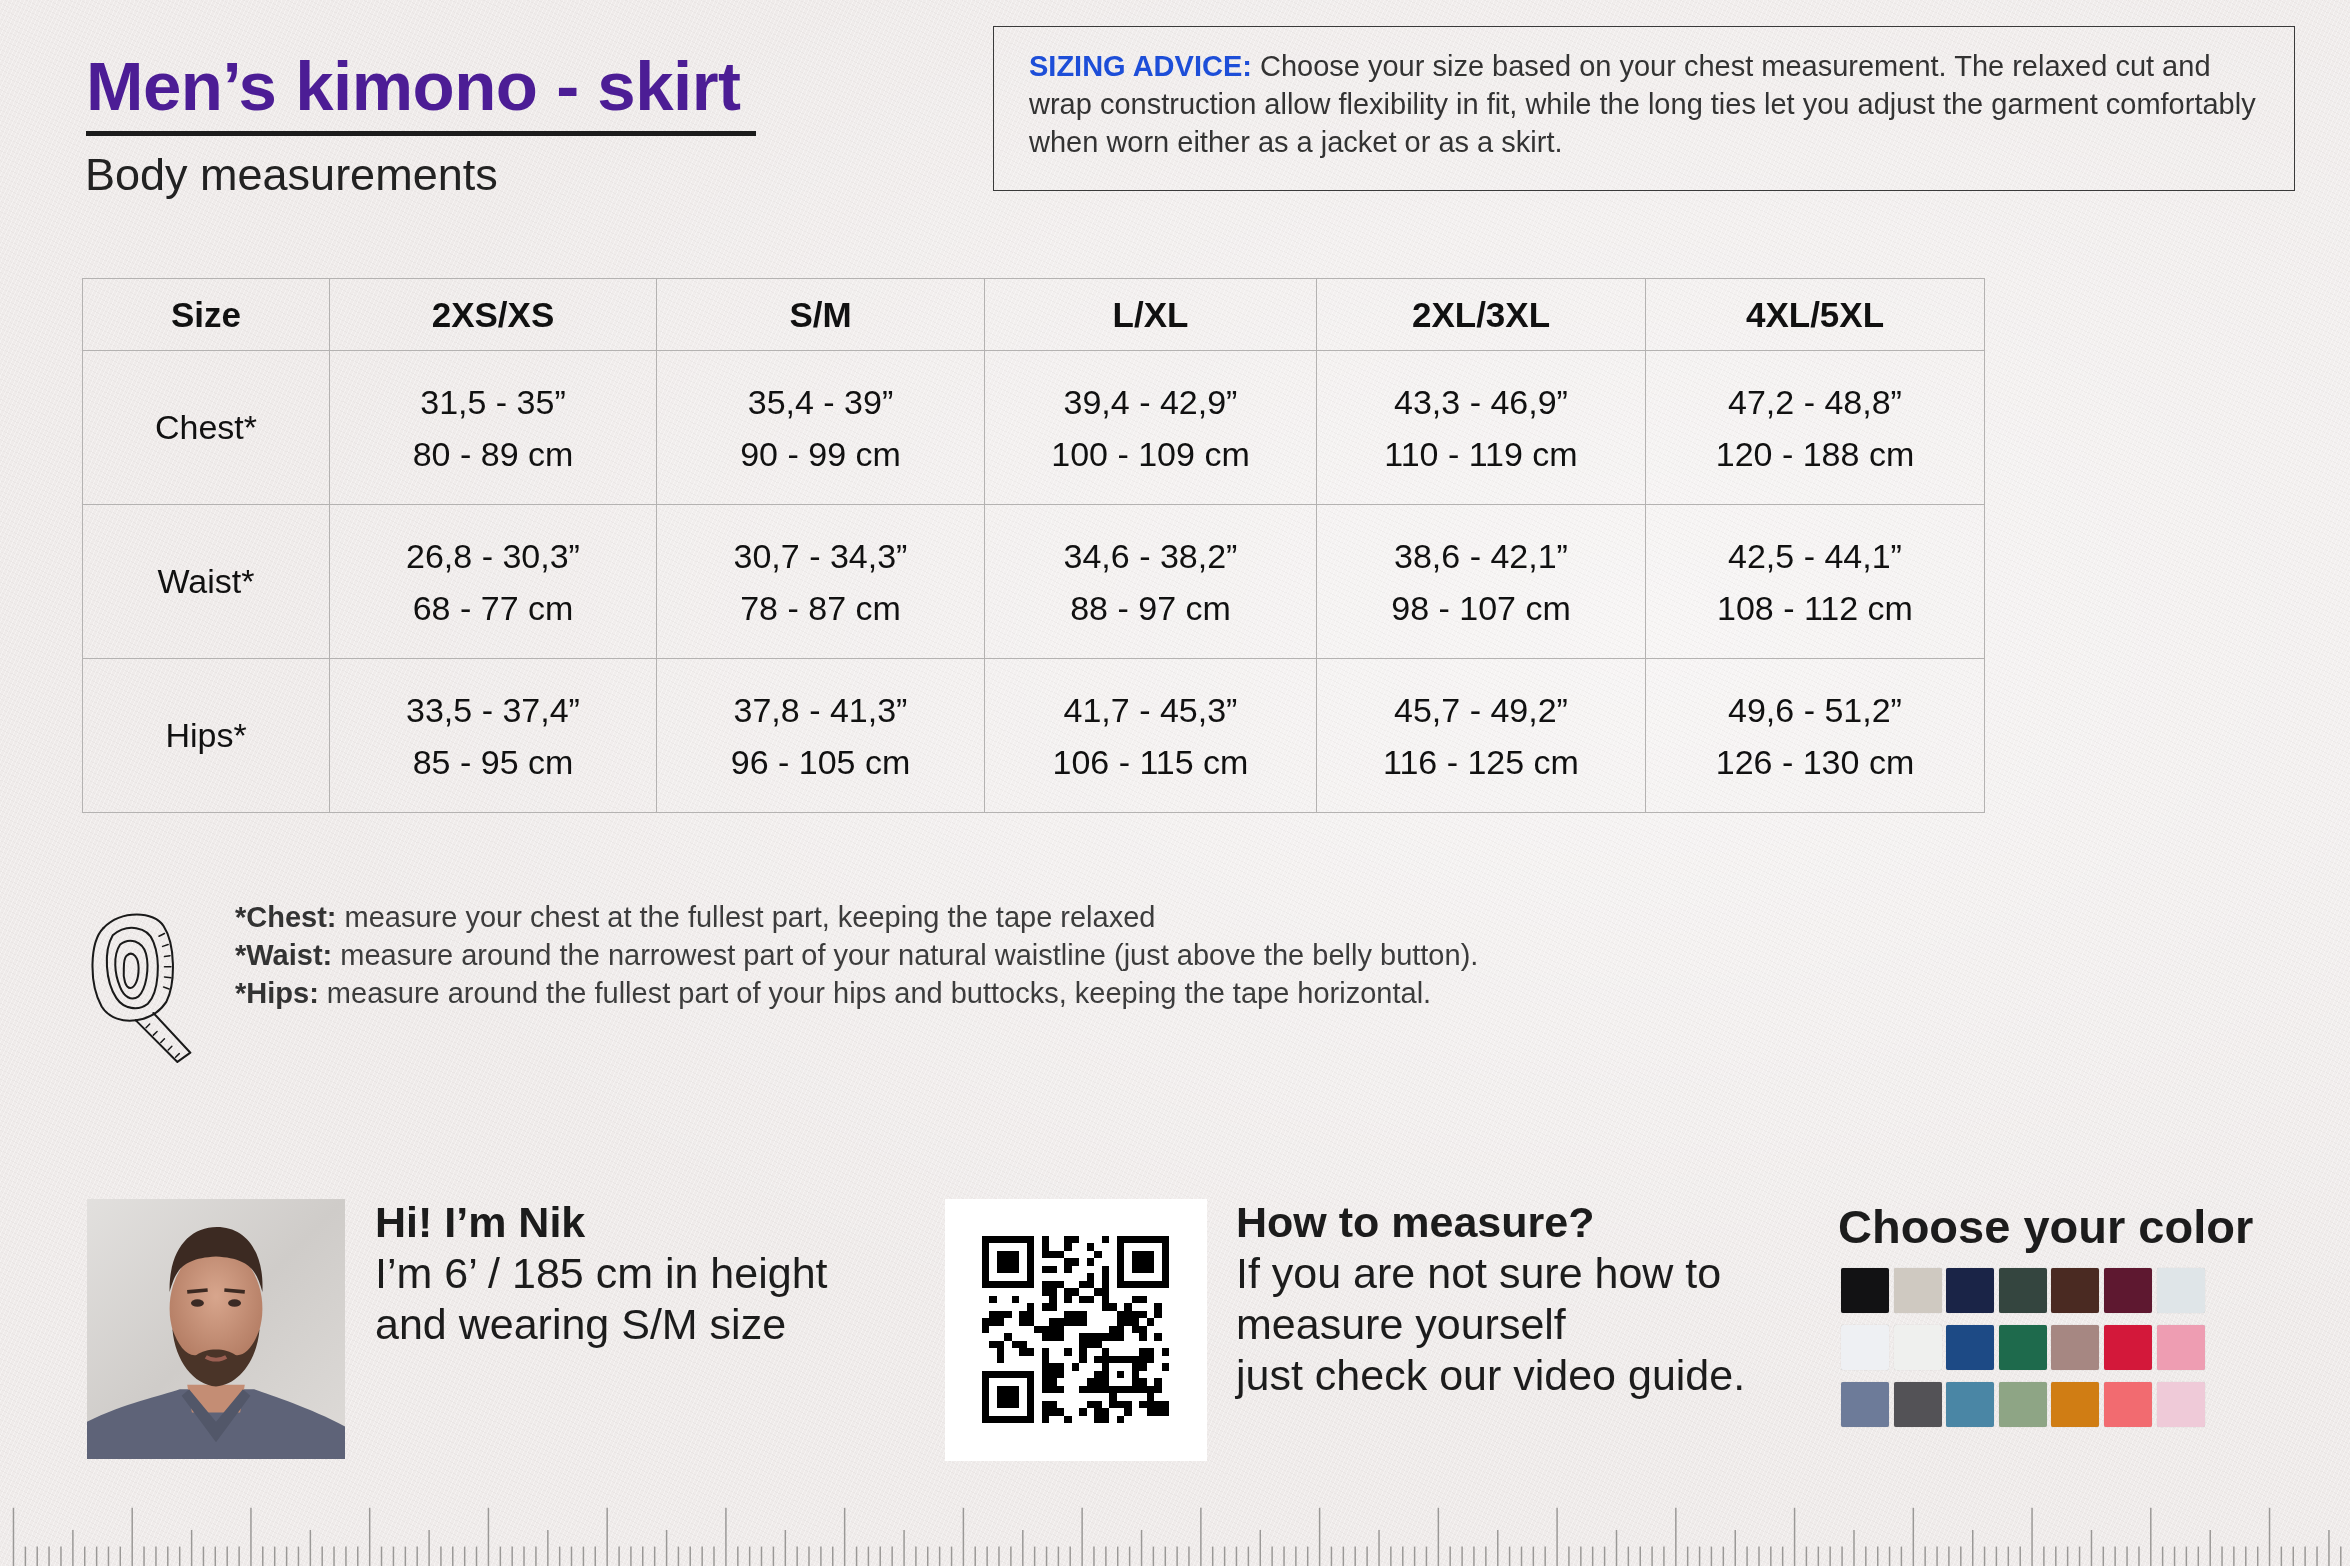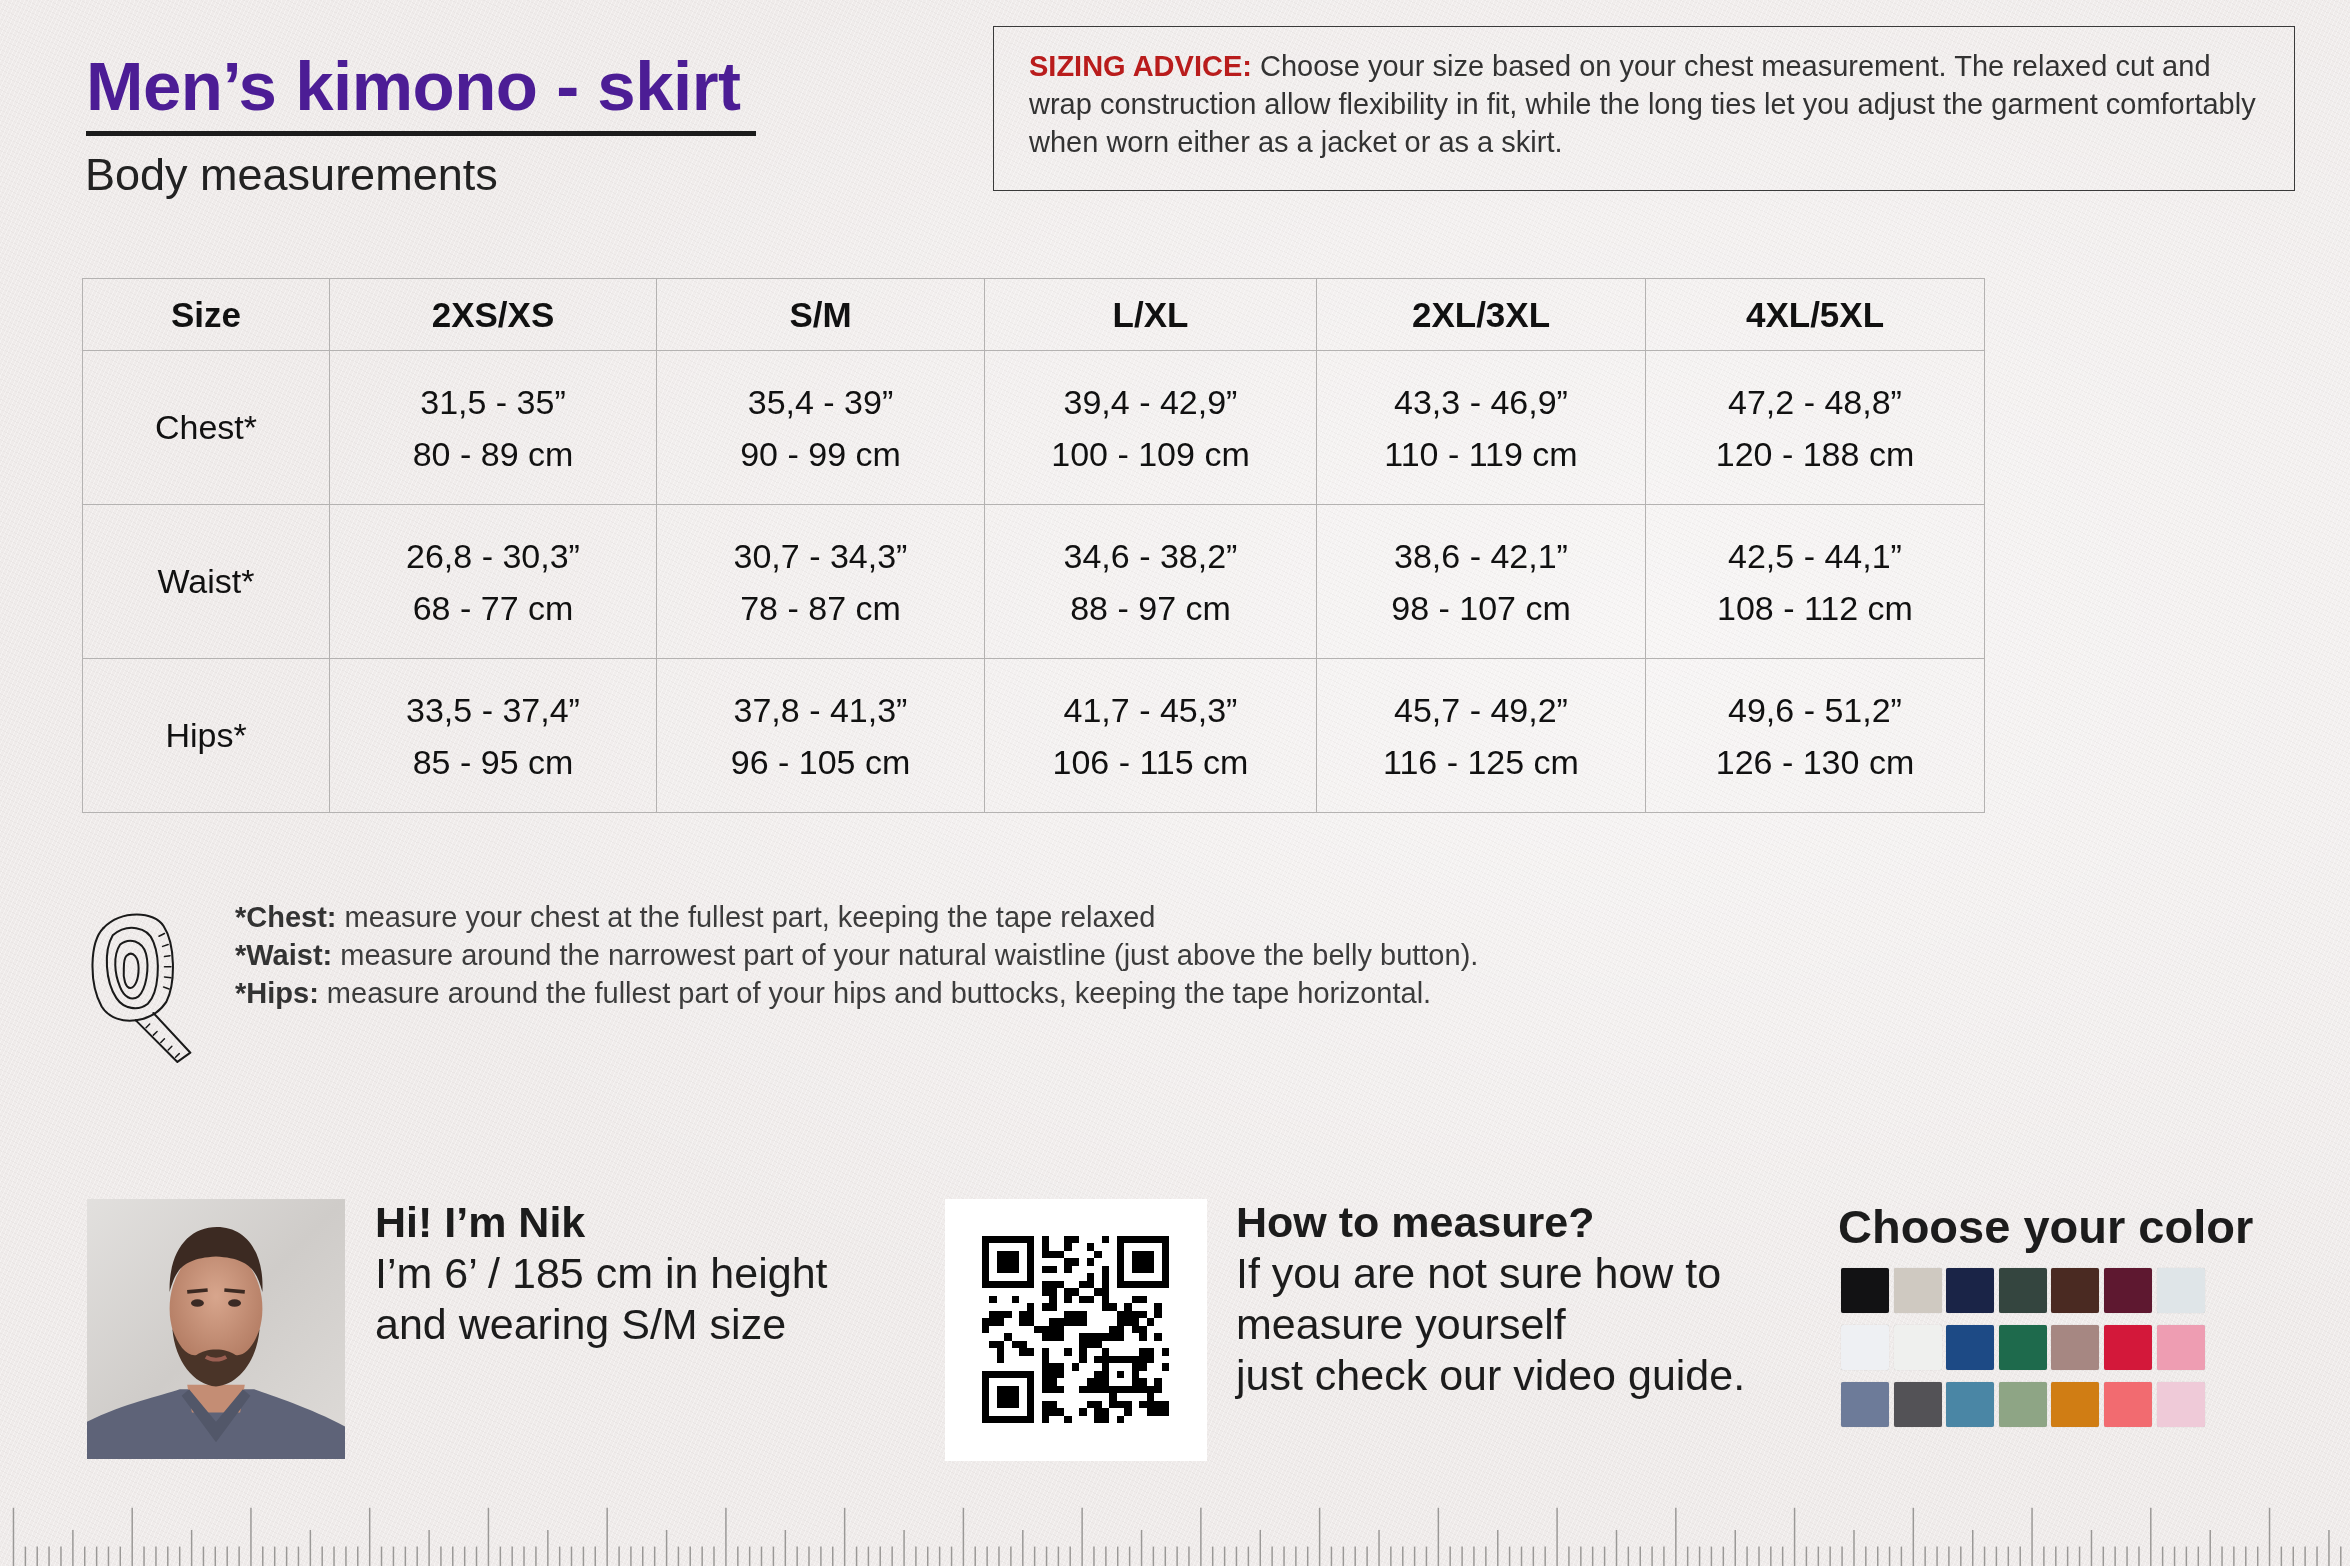--- a/index.html
+++ b/index.html
@@ -25,21 +25,21 @@
   .title-rule { left: 86px; top: 131px; width: 670px; height: 4.6px; background: #1c1c1c; }
   .subtitle { left: 85px; top: 147px; font-size: 45px; line-height: 56px; color: #222; text-align: center; }
 
   
   .advice {
     left: 993px; top: 26px; width: 1302px; height: 165px;
     border: 1.9px solid #3a3a3a;
     padding: 20.4px 33px 0 35px;
     font-size: 29px; line-height: 38px; color: #333;
   }
-  .advice b { color: #b91c1c; }
+  .advice b { color: #1d4ed8; }
 
   
   .size-table {
     left: 82px; top: 278px;
     border-collapse: collapse;
     table-layout: fixed;
   }
   .size-table td, .size-table th {
     border: 1.9px solid #b4b2b1;
     text-align: center; vertical-align: middle;

